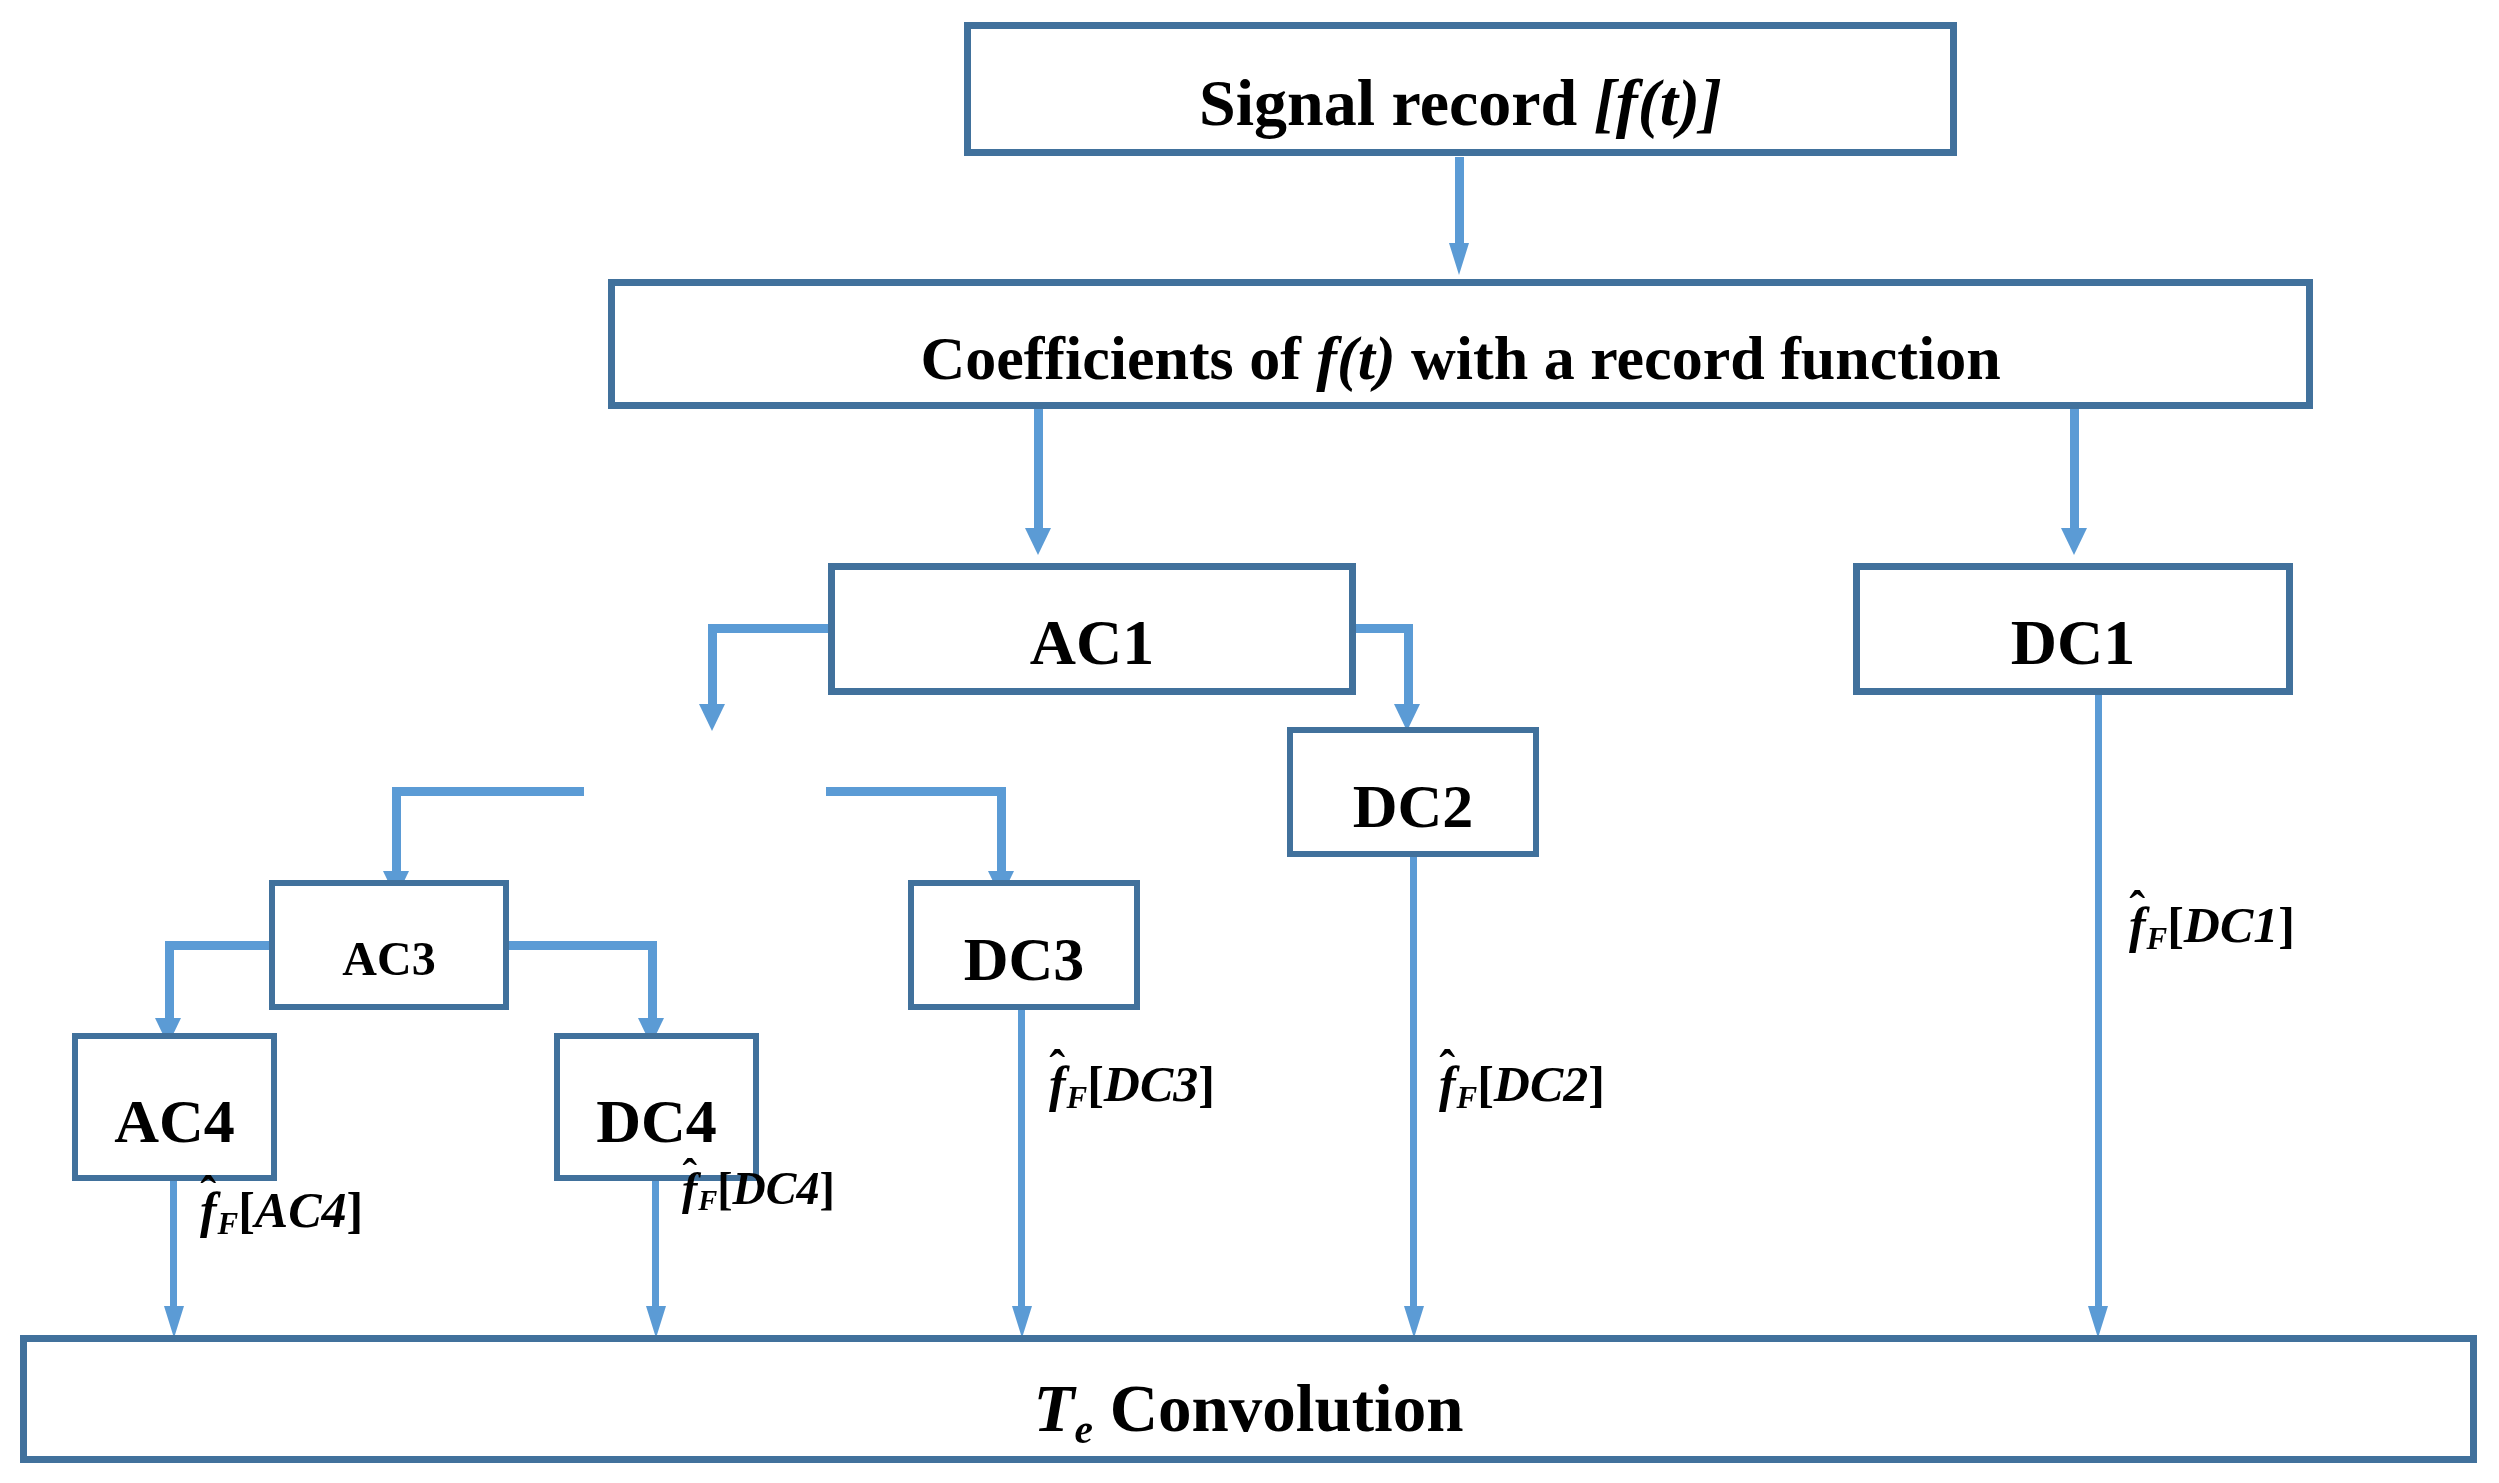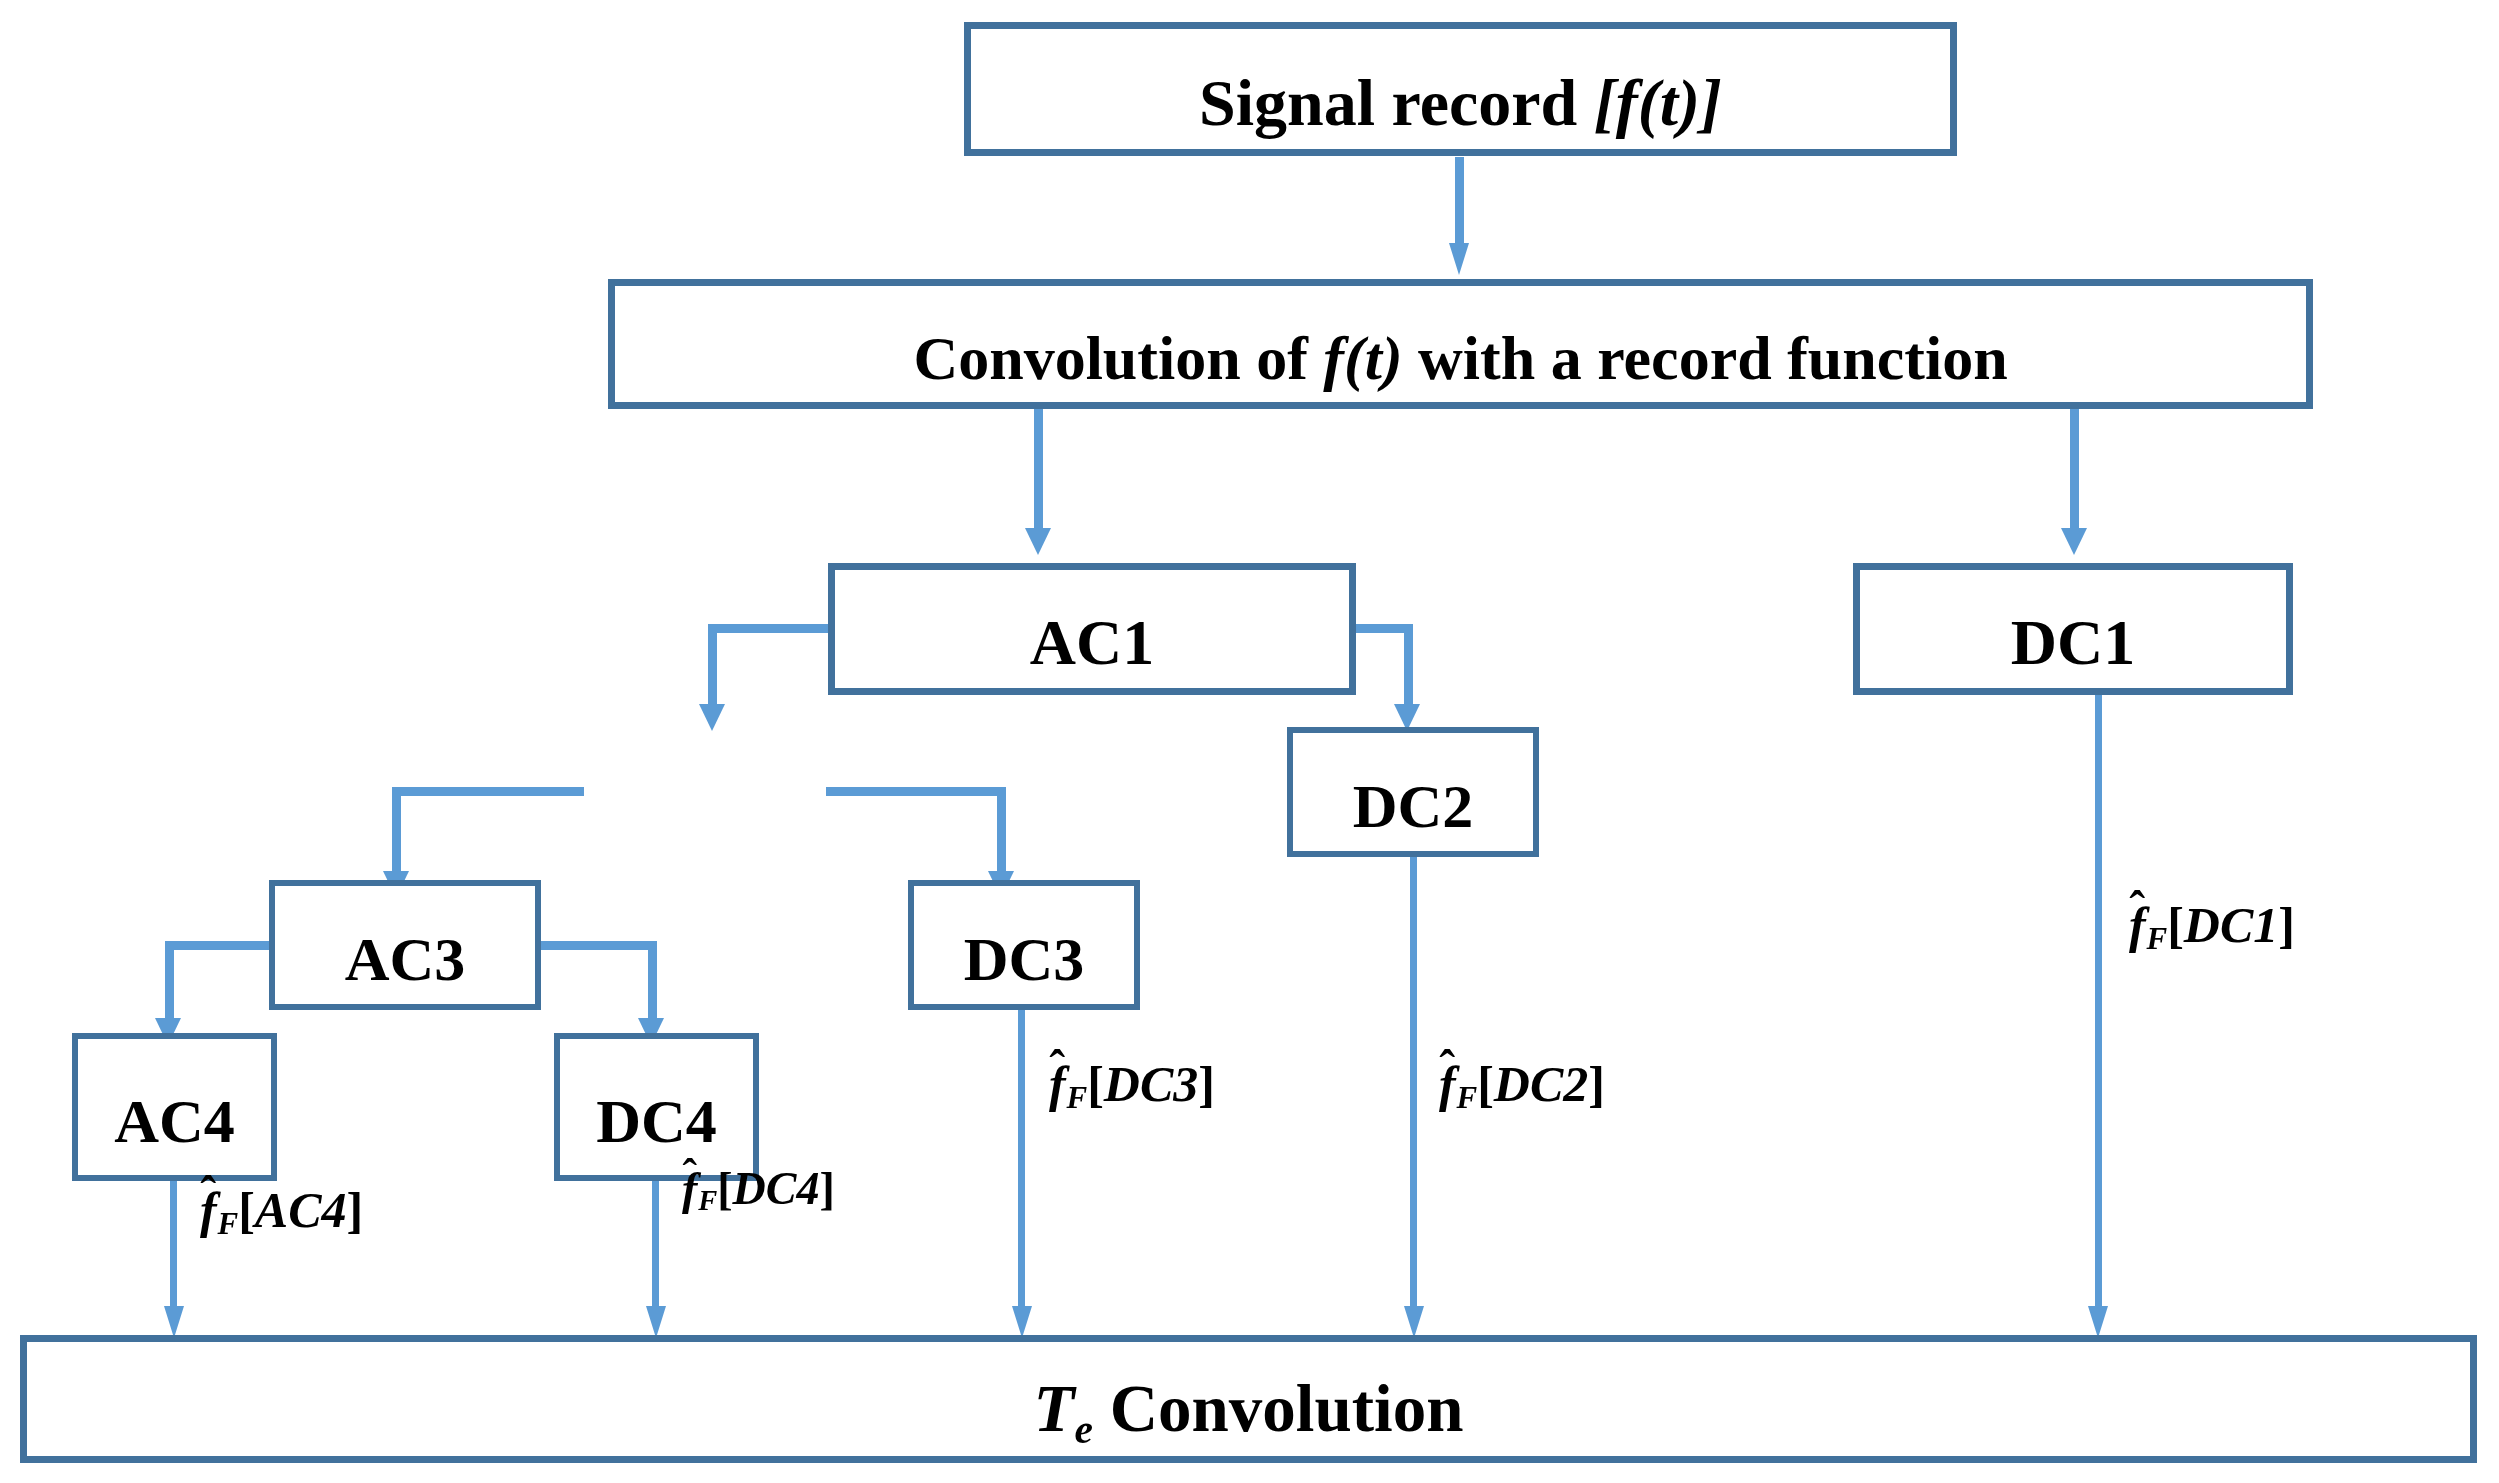--- a/index.html
+++ b/index.html
@@ -103,21 +103,21 @@
     <span class="lbl">
       <span>Signal record</span>&nbsp;<span class="mi">[</span><span class="mi">f</span><span class="mi">(</span><span class="mi">t</span><span class="mi">)</span><span class="mi">]</span>
     </span>
   </div>
 
   <div class="seg v" style="left:1455px;top:157px;width:8.8px;height:88px;"></div>
   <div class="ahead slim" style="left:1449px;top:243px;"></div>
 
   <div class="node" style="left:608px;top:279px;width:1705px;height:130px;font-size:62px;">
     <span class="lbl">
-      <span>Convolution of</span>&nbsp;<span class="mi">f</span><span class="mi">(</span><span class="mi">t</span><span class="mi">)</span>&nbsp;<span>with a record function</span>
+      <span>Coefficients of</span>&nbsp;<span class="mi">f</span><span class="mi">(</span><span class="mi">t</span><span class="mi">)</span>&nbsp;<span>with a record function</span>
     </span>
   </div>
 
   <div class="seg v" style="left:1034px;top:407px;width:8.8px;height:124px;"></div>
   <div class="ahead sm" style="left:1025px;top:528px;"></div>
 
   <div class="seg v" style="left:2070px;top:407px;width:8.8px;height:124px;"></div>
   <div class="ahead sm" style="left:2061px;top:528px;"></div>
 
   <div class="node" style="left:828px;top:563px;width:528px;height:132px;font-size:64px;">
@@ -154,21 +154,21 @@
   <div class="seg h" style="left:826px;top:787px;width:180px;height:8.8px;"></div>
   <div class="seg v" style="left:997px;top:787px;width:8.8px;height:92px;"></div>
   <div class="ahead sm" style="left:988px;top:871px;"></div>
 
   <div class="seg thinv" style="left:1410px;top:855px;width:7.2px;height:456px;"></div>
   <div class="ahead slim" style="left:1404px;top:1306px;"></div>
   <div class="mathlbl" style="left:1439px;top:1055px;font-size:50px;">
     <span class="hatf"><span class="hat">̂</span><span>f</span></span><sub>F</sub><span class="brk">[</span><span>DC2</span><span class="brk">]</span>
   </div>
 
-  <div class="node thin" style="left:269px;top:880px;width:272px;height:130px;font-size:62px;text-align:right;">
+  <div class="node thin" style="left:269px;top:880px;width:240px;height:130px;font-size:48px;text-align:right;">
     <span class="lbl">AC3</span>
   </div>
 
   <div class="node thin" style="left:908px;top:880px;width:232px;height:130px;font-size:62px;">
     <span class="lbl">DC3</span>
   </div>
 
   <div class="seg h" style="left:165px;top:941px;width:108px;height:8.8px;"></div>
   <div class="seg v" style="left:165px;top:941px;width:8.8px;height:84px;"></div>
   <div class="ahead sm" style="left:155px;top:1018px;"></div>

